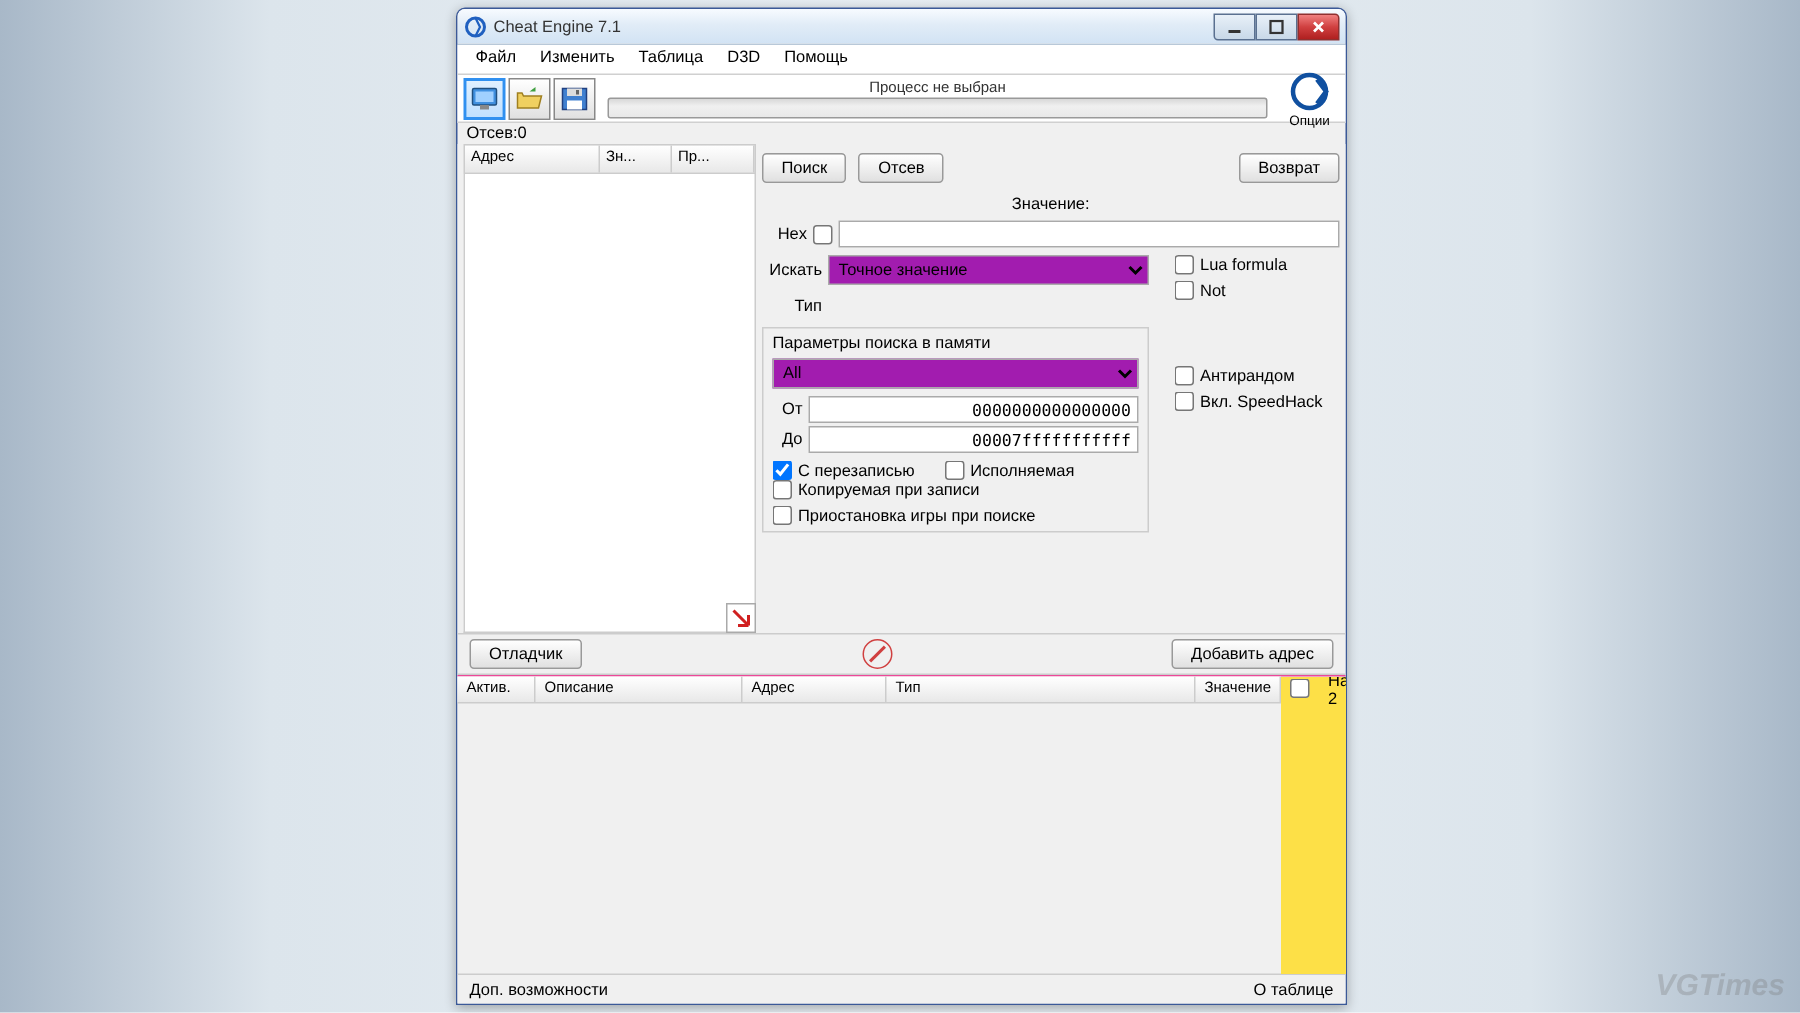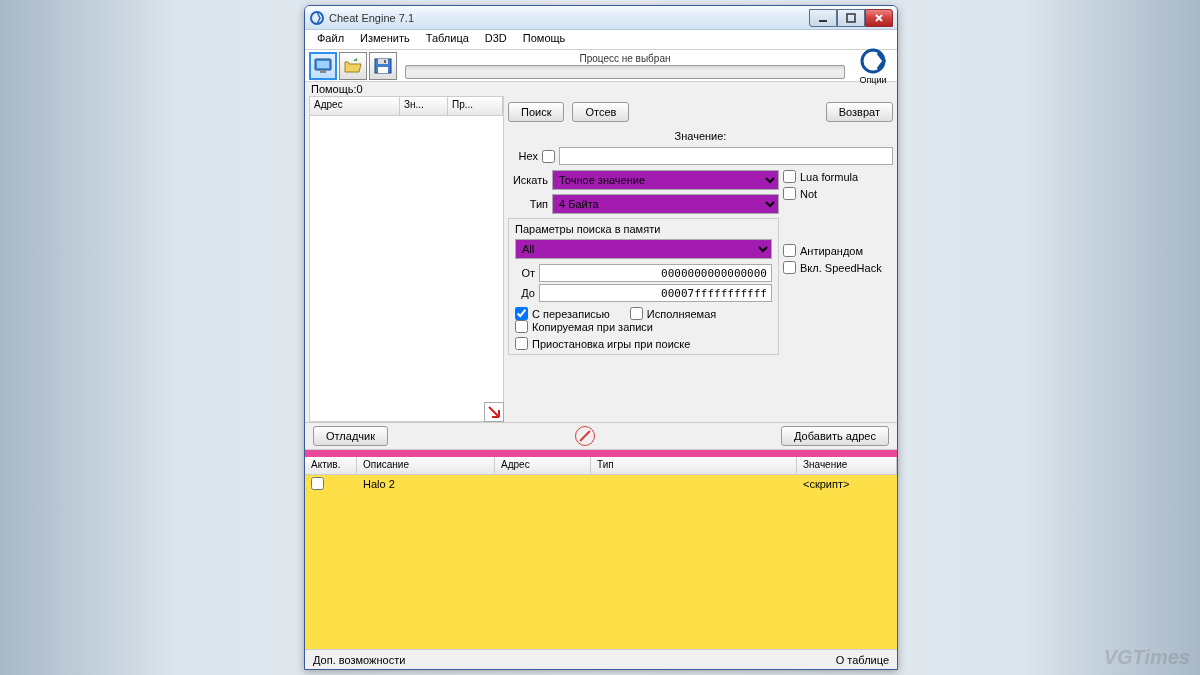--- a/index.html
+++ b/index.html
@@ -37,34 +37,34 @@
 .form-row { display: flex; align-items: center; gap: 4px; min-height: 20px; }
 .form-label { text-align: right; font-size: 11px; }
 .w40 { width: 40px; }
 .w30 { width: 30px; }
 .text-input { flex: 1; height: 18px; border: 1px solid #aaa; padding: 0 4px; font-size: 11px; background: #fff; }
 .select { flex: 1; height: 20px; border: 1px solid #aaa; background: #a21caf; font-size: 11px; padding: 0 2px; }
 .checkbox-row { display: flex; align-items: center; gap: 4px; font-size: 11px; }
 .checkbox-row input { width: 13px; height: 13px; }
 .fieldset { border: 1px solid #ccc; padding: 4px 6px; }
 .fieldset-title { font-size: 11px; margin-bottom: 4px; }
-.two-col { display: flex; align-items: flex-start; gap: 4px; }
+.two-col { display: flex; align-items: flex-start; gap: 17px; }
 .left-col { flex: 1; min-width: 0; display: flex; flex-direction: column; gap: 4px; }
 .right-col { width: 110px; display: flex; flex-direction: column; gap: 4px; font-size: 11px; }
 .range-input { width: 160px; text-align: right; font-family: monospace; }
 .inline-checks { display: flex; gap: 20px; align-items: center; }
 .fill-check { background: #999; }
 .radio-group { display: flex; flex-direction: column; font-size: 10px; gap: 0; }
 .small-input { width: 28px; height: 18px; border: 1px solid #aaa; text-align: center; font-size: 11px; }
 .red-arrow { width: 20px; height: 20px; border: 1px solid #aaa; background: #fff; display: flex; align-items: center; justify-content: center; align-self: flex-end; margin-top: -20px; cursor: pointer; }
 .middle-bar { height: 28px; display: flex; align-items: center; padding: 13px 8px; gap: 8px; border-top: 1px solid #ccc; border-bottom: 1px solid #ccc; }
 .mid-spacer { flex: 1; display: flex; justify-content: center; }
 .no-icon { width: 20px; height: 20px; border: 1px solid #d04040; border-radius: 50%; display: flex; align-items: center; justify-content: center; }
 .no-icon::after { content: ''; width: 14px; height: 2px; background: #d04040; transform: rotate(-45deg); }
-.bottom-table { flex: 1; display: flex; flex-direction: column; border-top: 7px solid #ec4899; min-height: 0; }
+.bottom-table { flex: 1; display: flex; flex-direction: row; border-top: 1px solid #ec4899; min-height: 0; }
 .bt-header { height: 18px; background: linear-gradient(to bottom, #fff, #e8e8e8); display: flex; font-size: 10px; border-bottom: 1px solid #ccc; }
 .bt-header > div { padding: 2px 6px; border-right: 1px solid #ccc; }
 .bt-body { flex: 1; background: #fde047; overflow-y: scroll; }
 .bt-row { display: flex; font-size: 11px; height: 18px; align-items: center; }
 .bt-row > div { padding: 0 6px; }
 .col-active { width: 52px; }
 .col-desc { width: 138px; }
 .col-addr { width: 96px; }
 .col-type { width: 206px; }
 .col-val { flex: 1; }
@@ -140,21 +140,21 @@
     <div class="logo-area">
       <svg viewBox="0 0 32 28">
           <circle cx="16" cy="14" r="11" fill="none" stroke="#1050a0" stroke-width="3"></circle>
           <path d="M21 6 L27 14 L21 22" fill="none" stroke="#1050a0" stroke-width="3"></path>
         </svg>
       <span class="logo-opts">Опции</span>
     </div>
   </div>
 
   <div class="count-row">
-    <span>Помощь:</span><span>0</span>
+    <span>Отсев:</span><span>0</span>
   </div>
 
   <div class="main-area">
     <div class="upper">
       <div class="left-panel">
         <div class="left-header">
           <div style="width:90px">Адрес</div>
           <div style="width:48px">Зн...</div>
           <div style="flex:1">Пр...</div>
         </div>
@@ -182,21 +182,20 @@
         </div>
 
         <div class="two-col">
           <div class="left-col">
             <div class="form-row">
               <span class="form-label w40">Искать</span>
               <select class="select"><option>Точное значение</option></select>
             </div>
             <div class="form-row">
               <span class="form-label w40">Тип</span>
-              <select class="select"><option>4 Байта</option></select>
             </div>
 
             <div class="fieldset">
               <div class="fieldset-title">Параметры поиска в памяти</div>
               <select class="select" style="width:100%;margin-bottom:4px"><option>All</option></select>
               <div class="form-row">
                 <span class="form-label" style="width:20px">От</span>
                 <input class="text-input range-input" value="0000000000000000" style="">
               </div>
               <div class="form-row">

